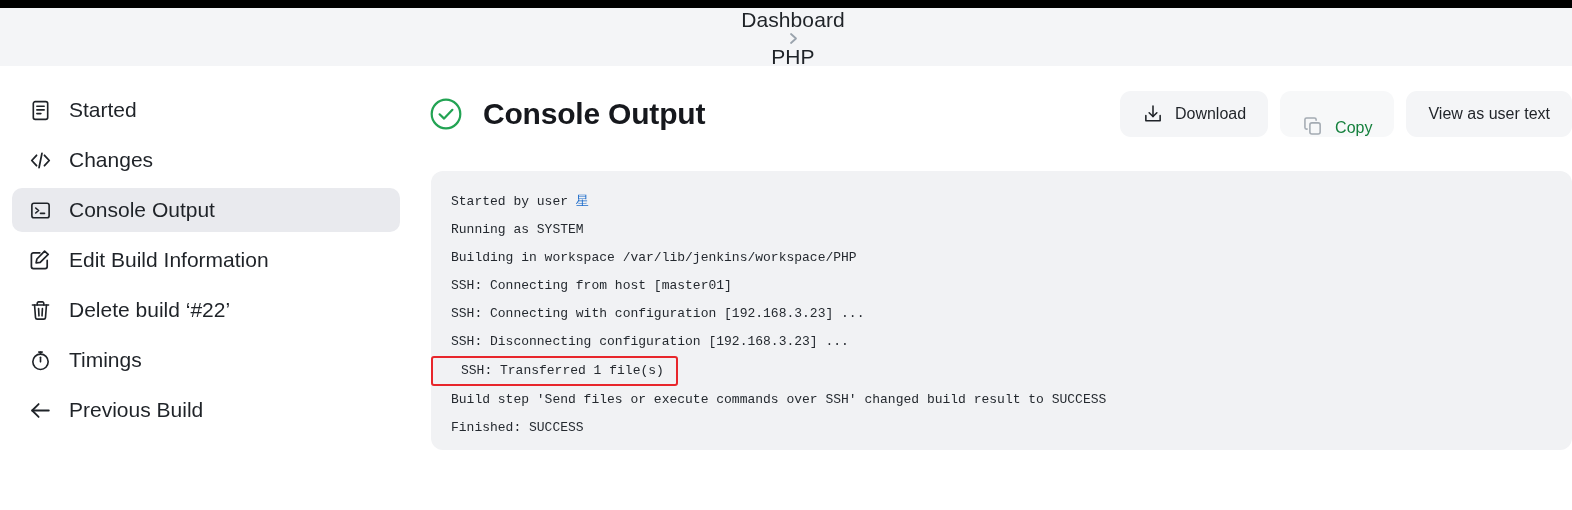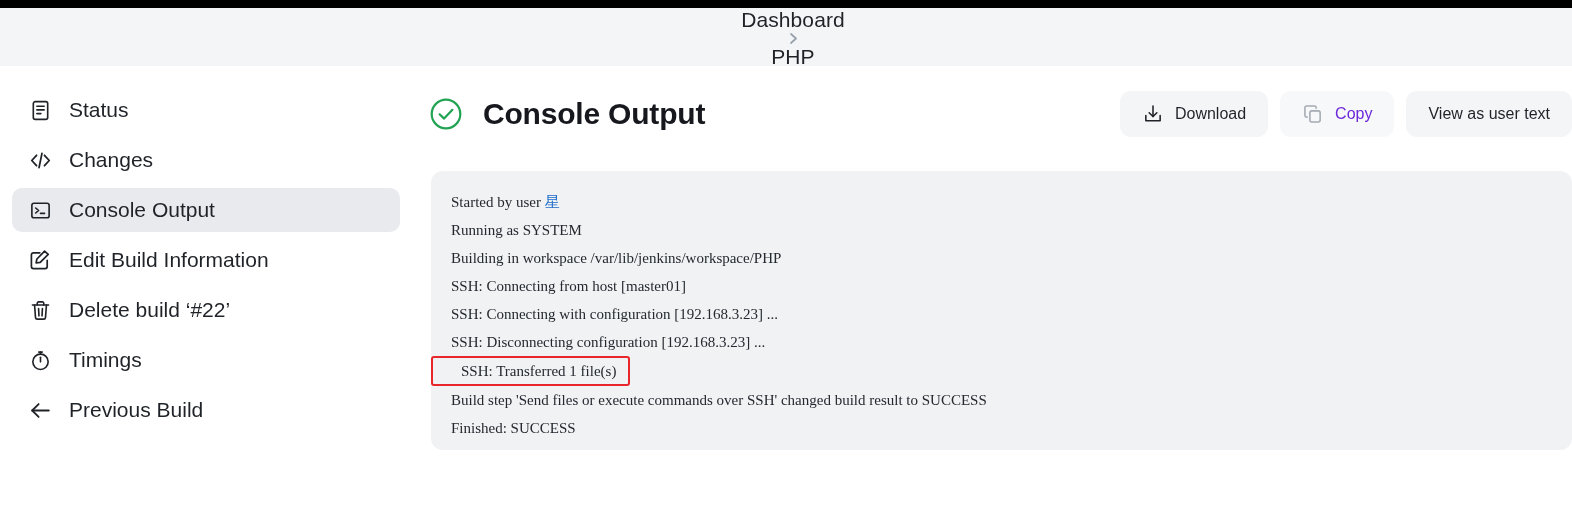--- a/index.html
+++ b/index.html
@@ -144,43 +144,44 @@
     border: none;
     border-radius: 11px;
     background: #f4f5f7;
     font-family: "Liberation Sans", sans-serif;
     font-size: 16px;
     color: #1f2328;
     cursor: pointer;
     white-space: nowrap;
   }
   .btn.disabled {
-    color: #6d28d9;
+    color: #15803d;
     background: #f7f8f9;
     cursor: default;
+    align-items: flex-end;
   }
   .btn .btn-ico { display: flex; align-items: center; }
   .btn .btn-ico svg { display: block; }
 
   
   .console-panel {
     position: absolute;
     left: 11px; top: 105px;
     width: 1141px;
     height: 279px;
     background: #f1f2f4;
     border-radius: 12px;
     box-sizing: border-box;
     padding: 17px 0 0 20px;
     overflow: hidden;
   }
   .console-line {
     position: relative;
-    font-family: Liberation Serif, serif;
-    font-size: 15px;
+    font-family: Liberation Mono, monospace;
+    font-size: 13px;
     line-height: 28px;
     color: #24292f;
     white-space: pre;
     letter-spacing: 0px;
   }
   .console-line.highlighted {
     display: inline-block;
     border: 2px solid #e8262b;
     border-radius: 3px;
     padding: 1px 12px 1px 28px;
@@ -226,21 +227,21 @@
 
     <div class="nav-item">
       <span class="nav-ico">
         <svg width="23" height="23" viewBox="0 0 24 24" fill="none" stroke="#1f2328" stroke-width="1.7" stroke-linecap="round" stroke-linejoin="round">
           <rect x="4.5" y="2.8" width="15" height="18.4" rx="2"></rect>
           <line x1="8.2" y1="7.6" x2="15.8" y2="7.6"></line>
           <line x1="8.2" y1="11.4" x2="15.8" y2="11.4"></line>
           <line x1="8.2" y1="15.2" x2="12.4" y2="15.2"></line>
         </svg>
       </span>
-      <span class="nav-label">Status</span>
+      <span class="nav-label">Started</span>
     </div>
 
     <div class="nav-item">
       <span class="nav-ico">
         <svg width="25" height="25" viewBox="0 0 24 24" fill="none" stroke="#1f2328" stroke-width="1.7" stroke-linecap="round" stroke-linejoin="round">
           <polyline points="8.2,7 3.6,12 8.2,17"></polyline>
           <polyline points="15.8,7 20.4,12 15.8,17"></polyline>
           <line x1="13.4" y1="5.2" x2="10.6" y2="18.8"></line>
         </svg>
       </span>

